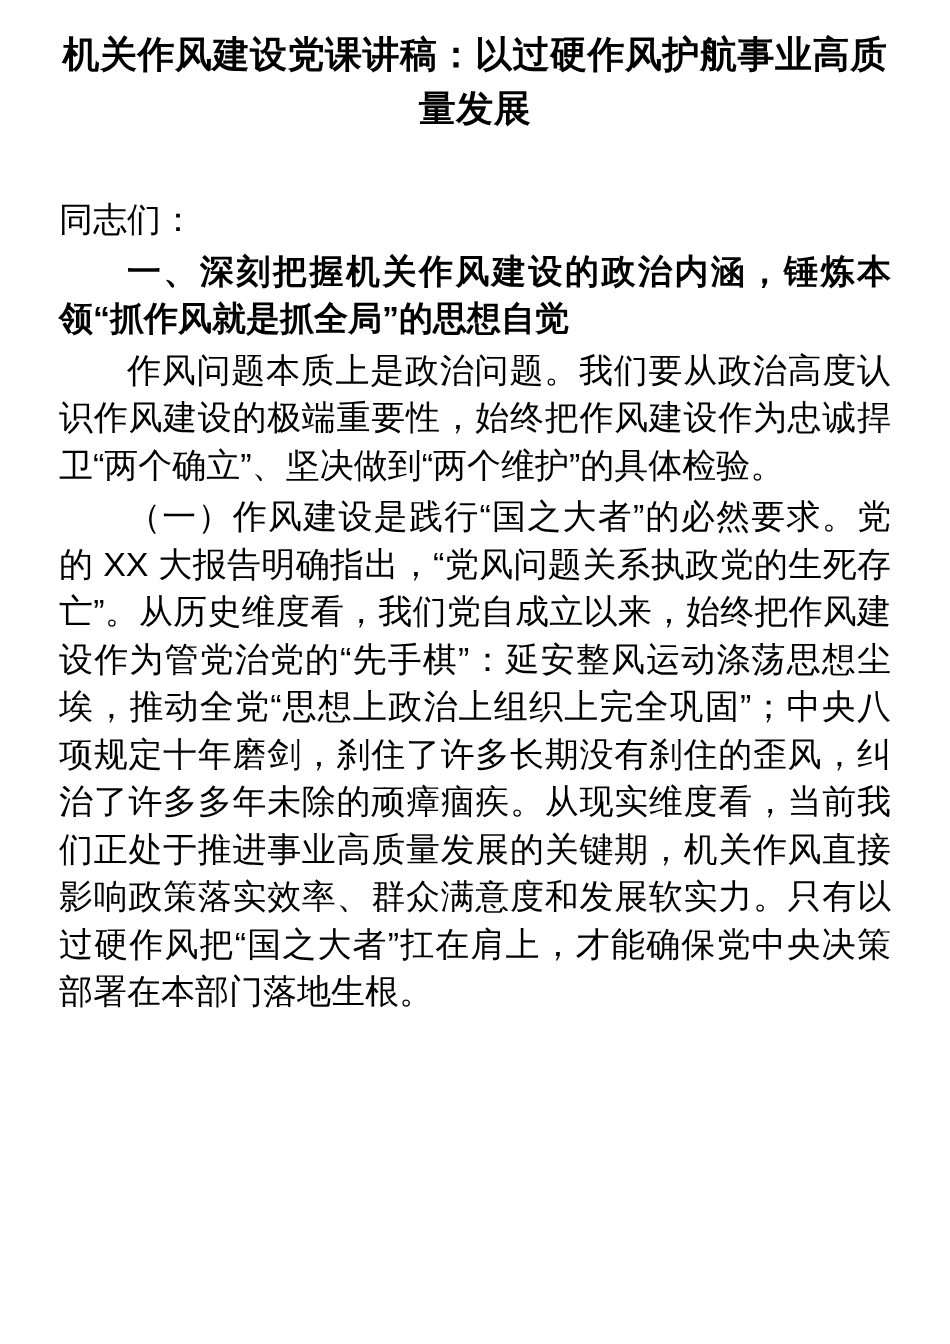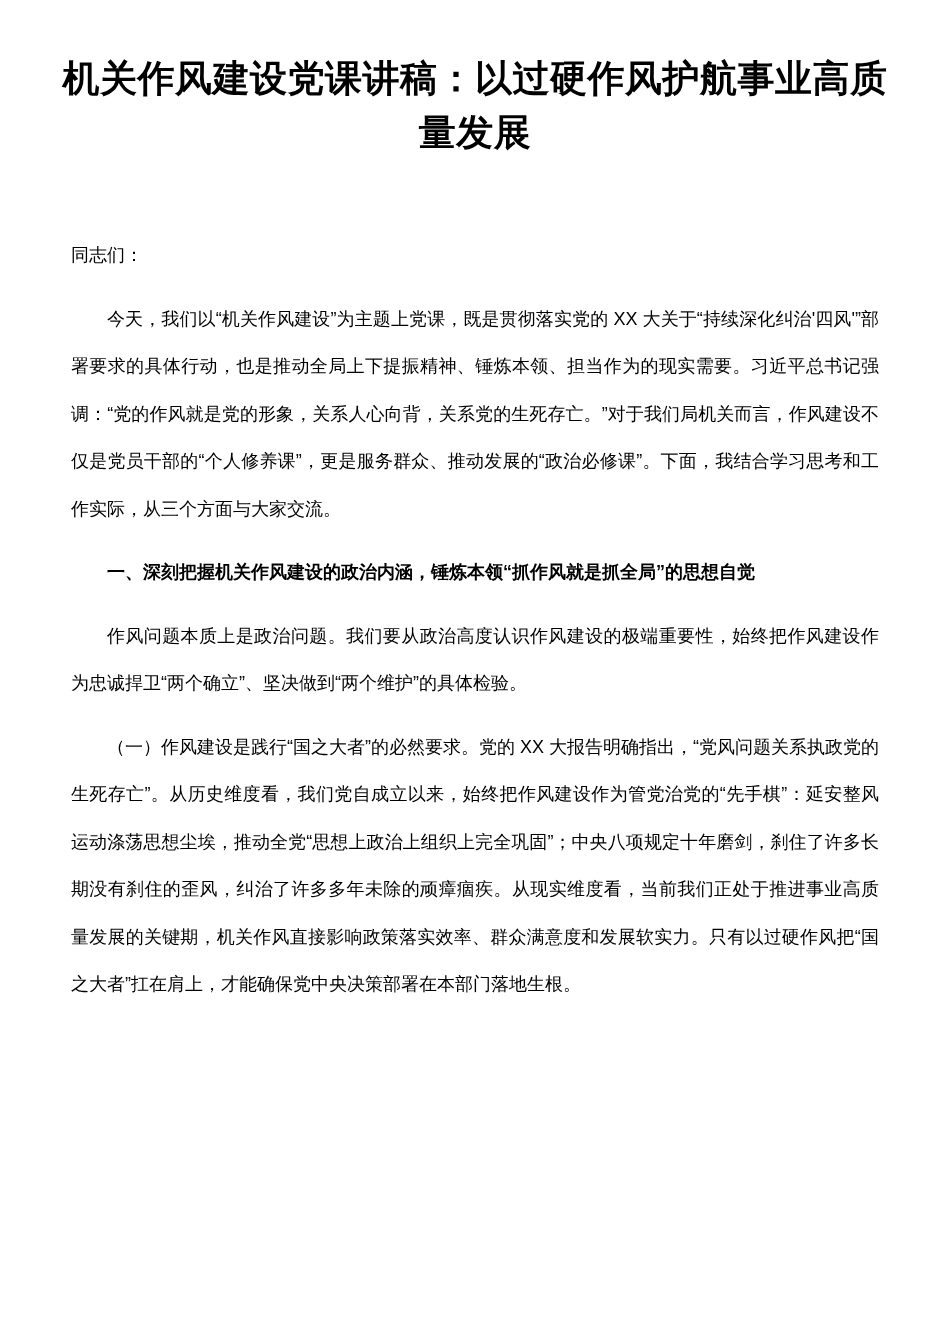--- a/index.html
+++ b/index.html
@@ -22,34 +22,34 @@
     overflow: hidden;
   }
   .content {
     position: absolute;
     left: 55px;
     top: 0;
     width: 840px;
   }
   .doc-title {
     margin: 0;
-    padding-top: 52px;
+    padding-top: 28px;
     font-size: 37px;
     line-height: 54px;
     font-weight: bold;
     text-align: center;
     letter-spacing: 0.5px;
     word-break: break-all;
   }
   .title-spacer {
     height: 56px;
   }
   p.para {
-    margin: 16px;
-    font-size: 18px;
+    margin: 4px;
+    font-size: 34px;
     line-height: 47.5px;
     text-align: justify;
     text-justify: inter-ideograph;
     word-break: break-all;
     letter-spacing: 0px;
   }
   p.para.indent {
     text-indent: 2em;
   }
   p.para.bold {
@@ -61,21 +61,20 @@
 
 <div class="page">
   <div class="content">
 
     <h1 class="doc-title">机关作风建设党课讲稿：以过硬作风护航事业高质量发展</h1>
 
     <div class="title-spacer"></div>
 
     <p class="para">同志们：</p>
 
-    <p class="para indent">今天，我们以“机关作风建设”为主题上党课，既是贯彻落实党的 XX 大关于“持续深化纠治'四风'”部署要求的具体行动，也是推动全局上下提振精神、锤炼本领、担当作为的现实需要。习近平总书记强调：“党的作风就是党的形象，关系人心向背，关系党的生死存亡。”对于我们局机关而言，作风建设不仅是党员干部的“个人修养课”，更是服务群众、推动发展的“政治必修课”。下面，我结合学习思考和工作实际，从三个方面与大家交流。</p>
 
     <p class="para indent bold">一、深刻把握机关作风建设的政治内涵，锤炼本领“抓作风就是抓全局”的思想自觉</p>
 
     <p class="para indent">作风问题本质上是政治问题。我们要从政治高度认识作风建设的极端重要性，始终把作风建设作为忠诚捍卫“两个确立”、坚决做到“两个维护”的具体检验。</p>
 
     <p class="para indent">（一）作风建设是践行“国之大者”的必然要求。党的 XX 大报告明确指出，“党风问题关系执政党的生死存亡”。从历史维度看，我们党自成立以来，始终把作风建设作为管党治党的“先手棋”：延安整风运动涤荡思想尘埃，推动全党“思想上政治上组织上完全巩固”；中央八项规定十年磨剑，刹住了许多长期没有刹住的歪风，纠治了许多多年未除的顽瘴痼疾。从现实维度看，当前我们正处于推进事业高质量发展的关键期，机关作风直接影响政策落实效率、群众满意度和发展软实力。只有以过硬作风把“国之大者”扛在肩上，才能确保党中央决策部署在本部门落地生根。</p>
 
   </div>
 </div>
 

